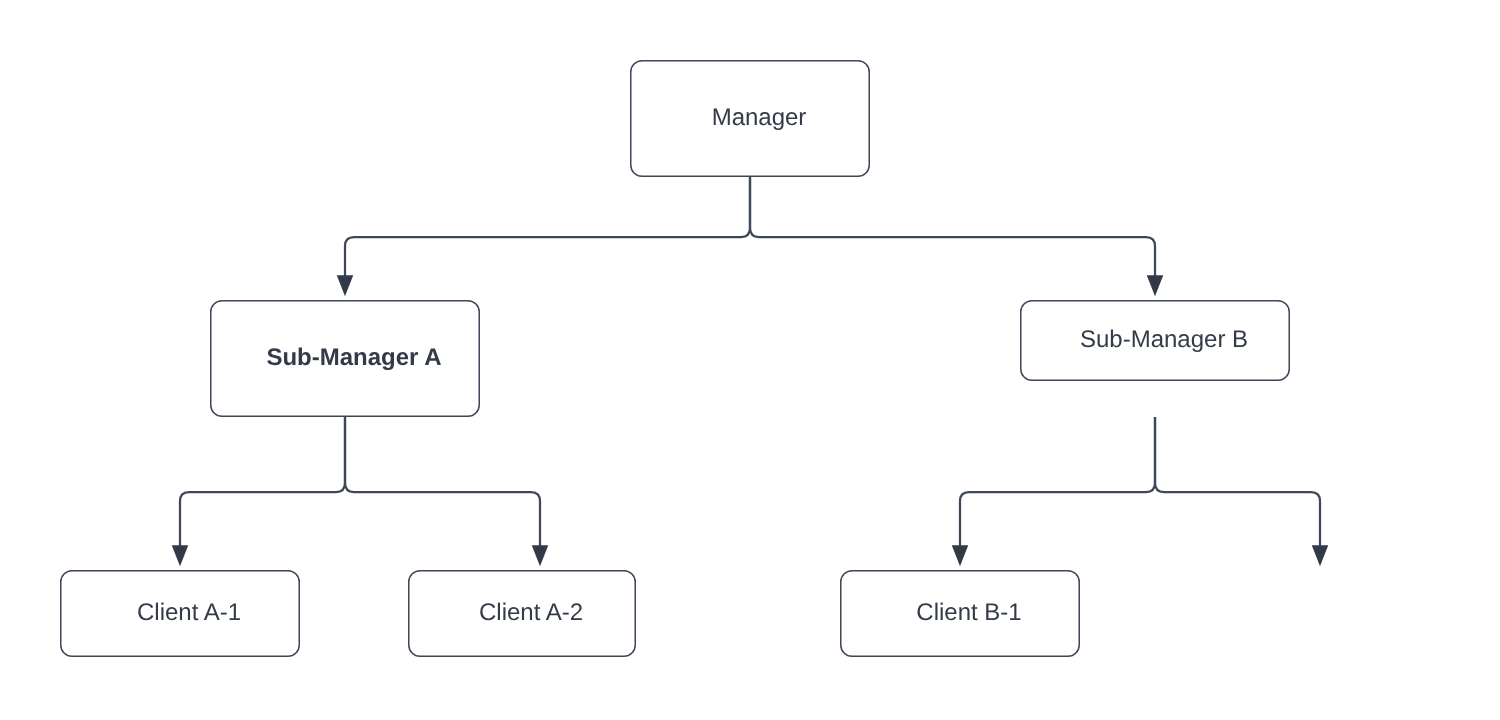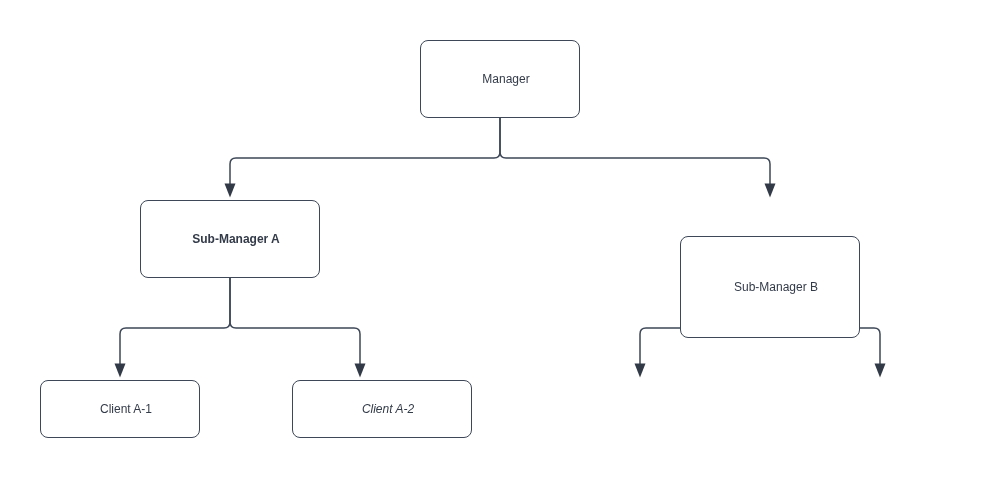--- a/index.html
+++ b/index.html
@@ -25,30 +25,30 @@
   .node {
     position: absolute;
     box-sizing: border-box;
     background: #ffffff;
     border: 1.5px solid #3d4757;
     border-radius: 8px;
     display: flex;
     align-items: center;
     justify-content: center;
     color: #333b49;
-    font-size: 12px;
+    font-size: 16px;
     line-height: 1.2;
     text-align: center;
     padding-left: 12px;
   }
   .node--manager    { left: 420px; top: 40px;  width: 160px; height: 78px; }
   .node--sub-a      { left: 140px; top: 200px; width: 180px; height: 78px; font-weight: bold; }
-  .node--sub-b      { left: 680px; top: 200px; width: 180px; height: 102px; margin-top: 36px; }
+  .node--sub-b      { left: 680px; top: 200px; width: 180px; height: 54px; }
   .node--client-a1  { left: 40px;  top: 380px; width: 160px; height: 58px; }
-  .node--client-a2  { left: 292px; top: 380px; width: 180px; height: 58px; font-style: italic; }
+  .node--client-a2  { left: 272px; top: 380px; width: 152px; height: 58px; }
   .node--client-b1  { left: 560px; top: 380px; width: 160px; height: 58px; }
   .node--client-b2  { left: 800px; top: 380px; width: 160px; height: 58px; }
 </style>
 </head>
 <body>
 
 <div class="canvas">
 
   <svg class="edges-layer" width="1000" height="480" viewBox="0 0 1000 480" fill="none" xmlns="http://www.w3.org/2000/svg">
     <g stroke="#3d4757" stroke-width="1.5" fill="none">
@@ -88,15 +88,18 @@
   </div>
 
   <div class="node node--client-a1">
     <span>Client A-1</span>
   </div>
 
   <div class="node node--client-a2">
     <span>Client A-2</span>
   </div>
 
+  <div class="node node--client-b1">
+    <span>Client B-1</span>
+  </div>
 
 
 </div>
 
 </body></html>

